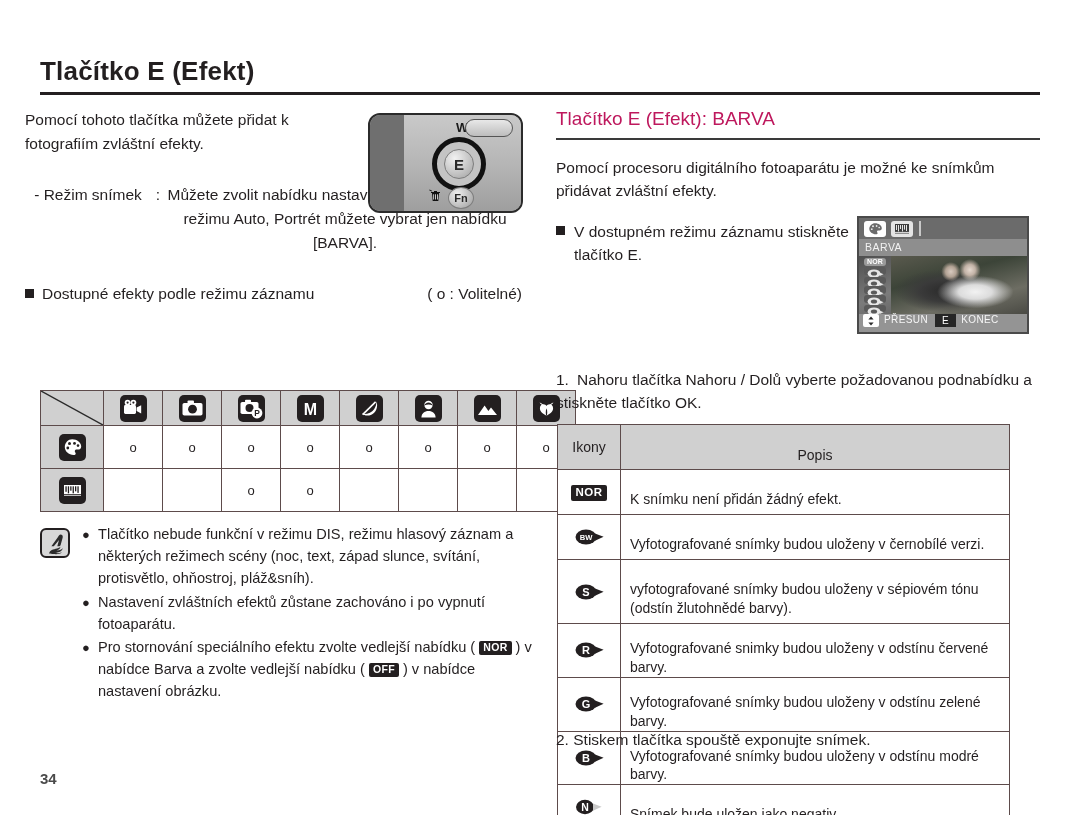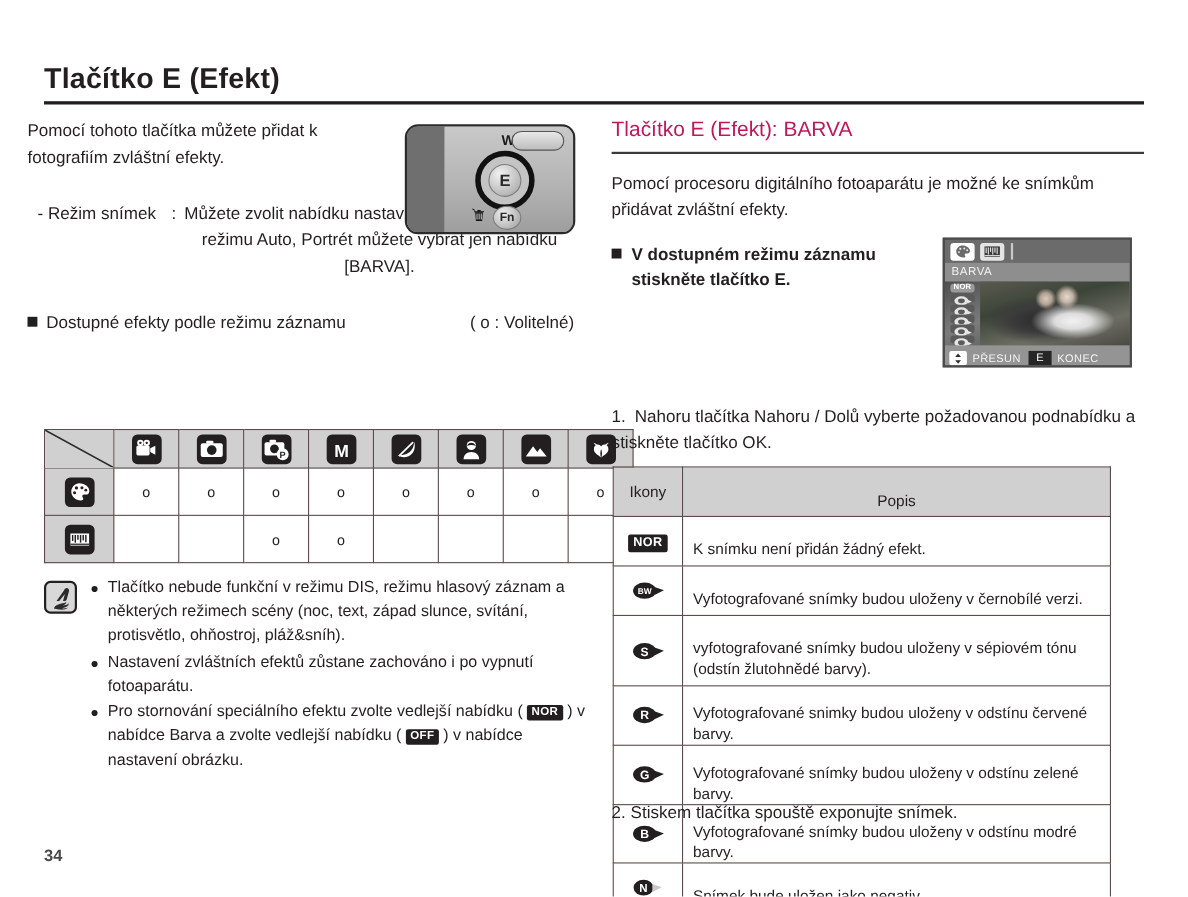--- a/index.html
+++ b/index.html
@@ -170,21 +170,21 @@
     letter-spacing: .3px;
   }
 
   
   .right-col { position: absolute; left: 556px; top: 108px; width: 484px; }
   .sub-title { font-size: 19px; color: #be185d; }
   .sub-rule { width: 484px; height: 1.6px; background: #3a3a3a; margin-top: 8px; }
   .right-lead { margin-top: 16px; font-size: 15.5px; line-height: 1.5; }
   .right-bullet {
     margin-top: 18px; font-size: 15.5px; line-height: 1.5;
-    display: flex; width: 300px; font-weight: bold;
+    display: flex; width: 300px;
   }
   .right-bullet .sq {
     display: inline-block; width: 9px; height: 9px; background: #231f20;
     margin-right: 9px; flex: 0 0 9px; position: relative; top: 6px;
   }
 
   
   .lcd {
     position: absolute; left: 857px; top: 216px;
     width: 172px; height: 118px;
@@ -240,21 +240,21 @@
     position: relative;
   }
   .menu-item.sel { background: #9a9a9a; }
   .menu-item .nor {
     color: #fff; font-size: 7px; font-weight: bold; letter-spacing: .2px;
   }
   .menu-item svg { position: absolute; left: 0; top: 0; }
   .lcd-bottom {
     position: absolute; left: 0; right: 0; bottom: 0; height: 18px;
     background: #949494;
-    display: flex; align-items: flex-end;
+    display: flex; align-items: flex-start;
     padding-left: 4px;
   }
   .ud-arrows {
     width: 16px; height: 13px; background: #fff; border-radius: 2px;
     display: flex; align-items: center; justify-content: center;
     color: #2a2a2a; font-size: 9px; line-height: 1;
   }
   .bot-label {
     color: #f5f5f5; font-size: 10px; margin-left: 5px; letter-spacing: .4px;
   }

